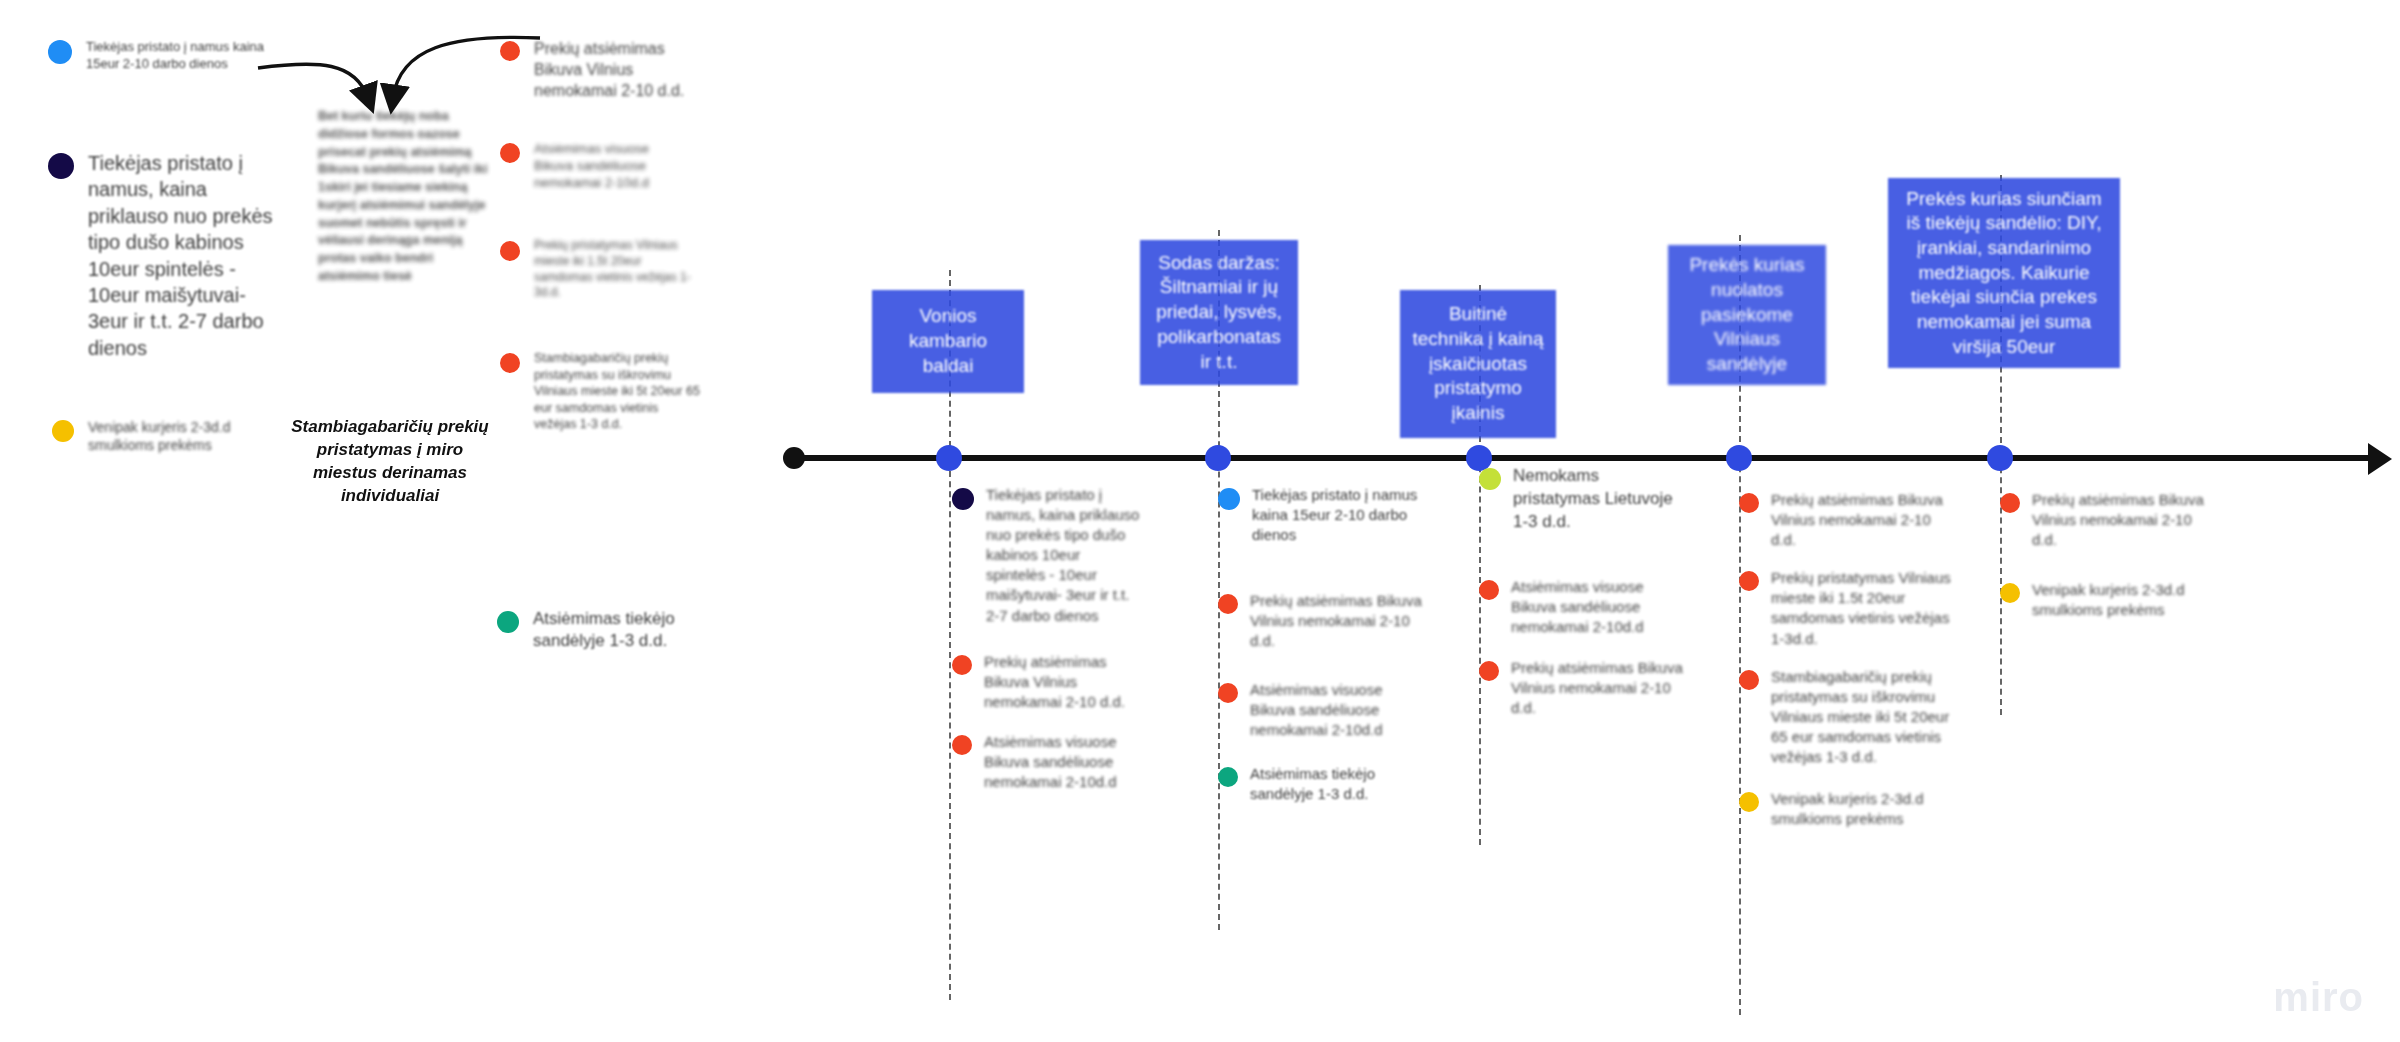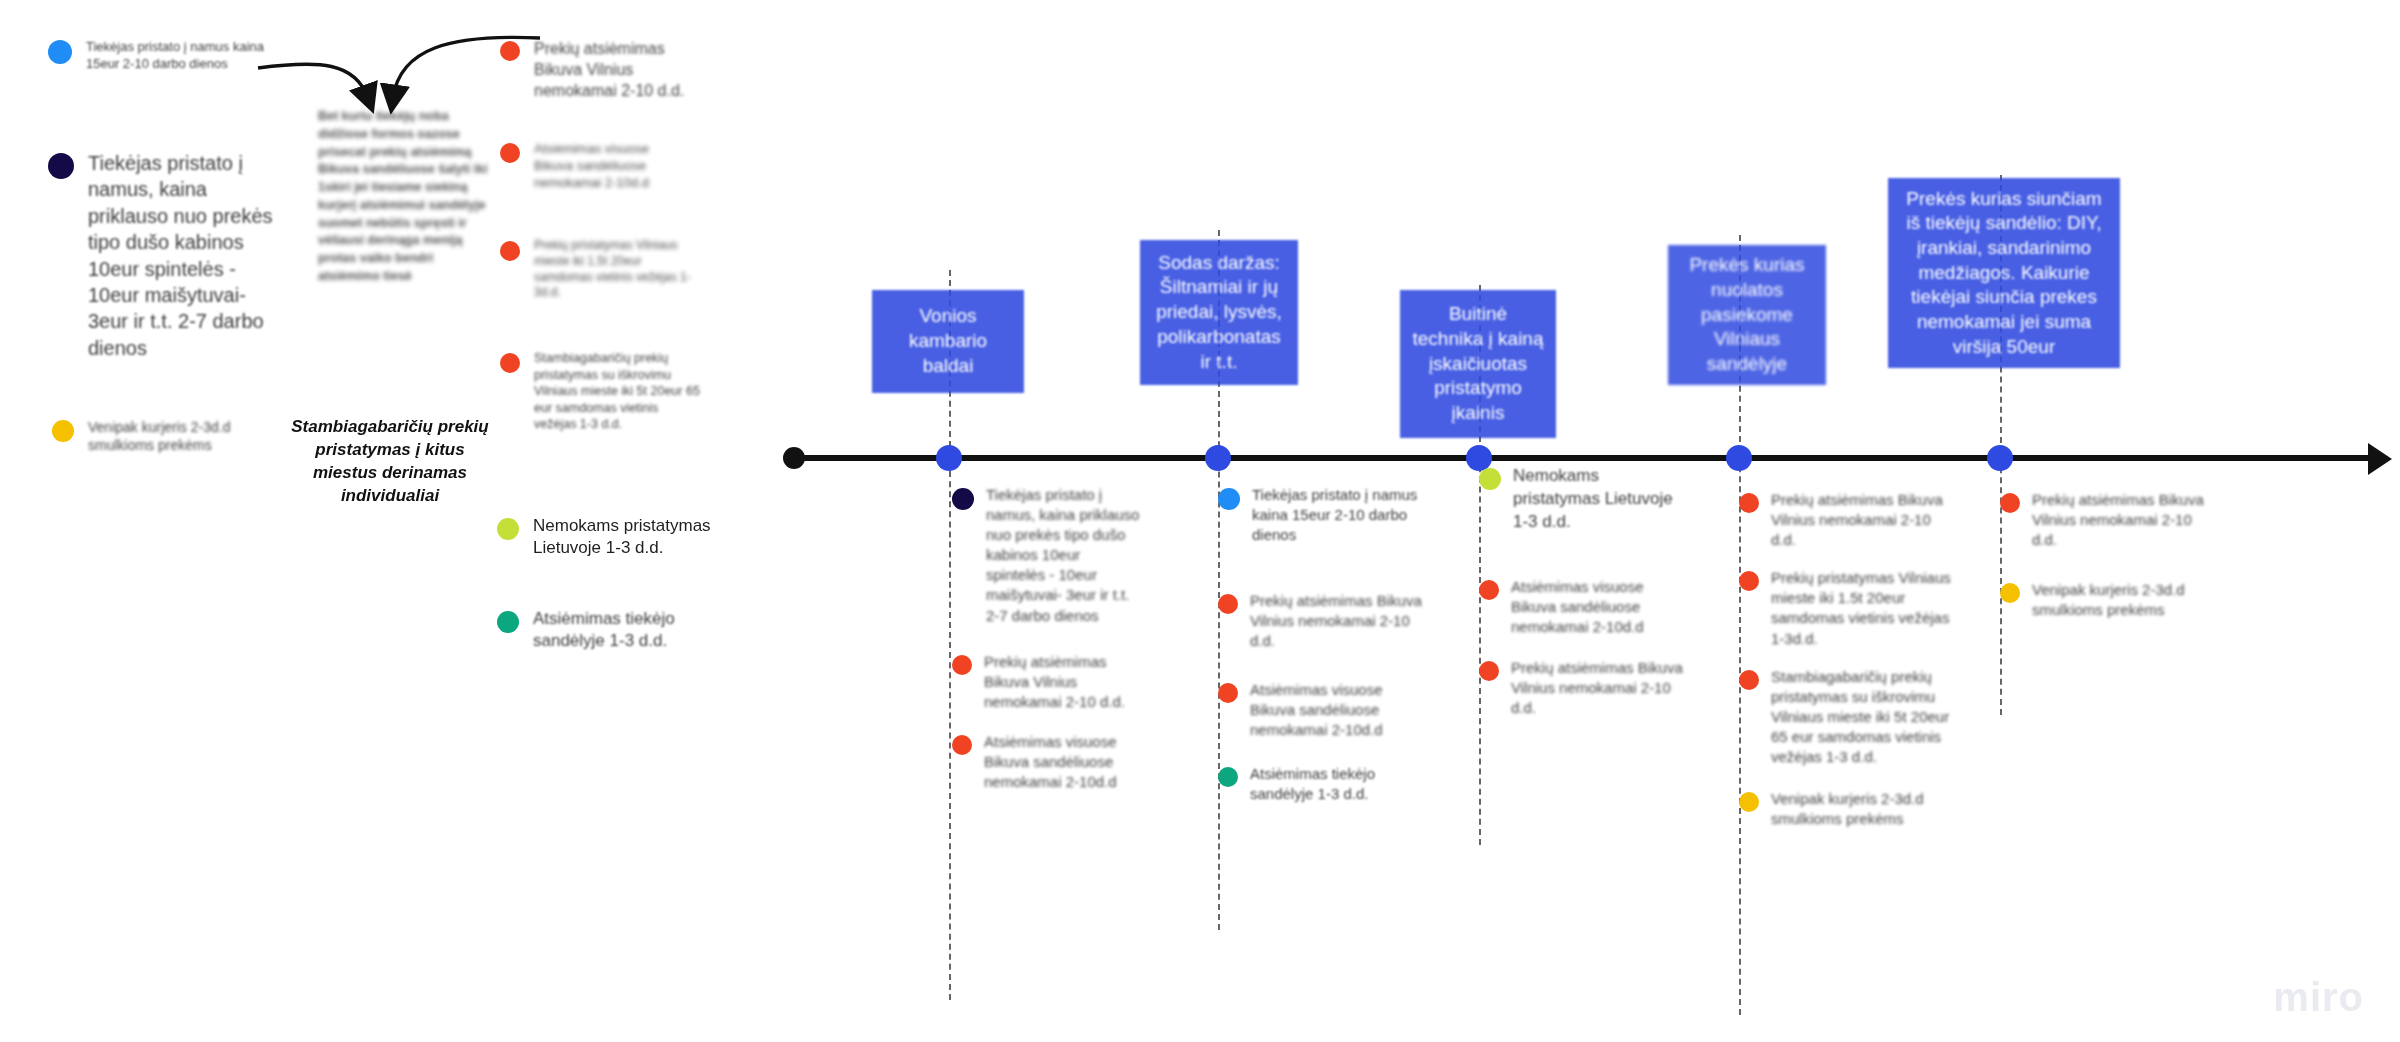--- a/index.html
+++ b/index.html
@@ -91,21 +91,21 @@
     <span class="legtext blur1" style="font-size:20px;">Tiekėjas pristato į namus, kaina priklauso nuo prekės tipo dušo kabinos 10eur spintelės - 10eur maišytuvai- 3eur ir t.t. 2-7 darbo dienos</span>
   </div>
 
   <div class="abs legrow" style="left:52px;top:418px;width:200px;">
     <span class="dot d-yellow" style="width:22px;height:22px;margin-top:2px;"></span>
     <span class="legtext blur2" style="font-size:14px;">Venipak kurjeris 2-3d.d smulkioms prekėms</span>
   </div>
 
   <div class="abs para blur3" style="left:318px;top:108px;width:172px;font-size:12.5px;font-weight:bold;color:#2b2b2b;">Bet kuriu tiekėjų noba didžiose formos oazose prisecat prekių atsiėmimą Bikuva sandėliuose šalyti iki 1skiri jei tiesiame siekiną kurjerį atsiėmimui sandėlyje suomet nebūtis spręsti ir vėliausi derinąga meniją protas vaiko bendri atsiėmimo tiesė</div>
 
-  <div class="italic-note" style="left:290px;top:415px;width:200px;font-size:17px;">Stambiagabaričių prekių pristatymas į kitus miestus derinamas individualiai</div>
+  <div class="italic-note" style="left:290px;top:415px;width:200px;font-size:17px;">Stambiagabaričių prekių pristatymas į miro miestus derinamas individualiai</div>
 
   <svg class="abs" style="left:250px;top:20px;width:300px;height:120px;" viewBox="0 0 300 120">
     <defs>
       <marker id="ah" markerWidth="9" markerHeight="9" refX="4" refY="4.5" orient="auto">
         <path d="M0,0 L9,4.5 L0,9 z" fill="#111"></path>
       </marker>
     </defs>
     <path d="M8,48 C70,40 105,42 118,78" stroke="#111" stroke-width="3.4" fill="none" marker-end="url(#ah)"></path>
     <path d="M290,18 C200,14 150,28 143,78" stroke="#111" stroke-width="3.4" fill="none" marker-end="url(#ah)"></path>
   </svg>
@@ -123,24 +123,20 @@
   <div class="abs legrow" style="left:500px;top:238px;width:200px;">
     <span class="dot d-red" style="width:20px;height:20px;margin-top:3px;"></span>
     <span class="legtext blur3" style="font-size:12px;">Prekių pristatymas Vilniaus mieste iki 1.5t 20eur samdomas vietinis vežėjas 1-3d.d.</span>
   </div>
 
   <div class="abs legrow" style="left:500px;top:350px;width:200px;">
     <span class="dot d-red" style="width:20px;height:20px;margin-top:3px;"></span>
     <span class="legtext blur2" style="font-size:12.5px;">Stambiagabaričių prekių pristatymas su iškrovimu Vilniaus mieste iki 5t 20eur 65 eur samdomas vietinis vežėjas 1-3 d.d.</span>
   </div>
 
-  <div class="abs legrow" style="left:497px;top:515px;width:235px;">
-    <span class="dot d-lime" style="width:22px;height:22px;margin-top:3px;"></span>
-    <span class="legtext" style="font-size:17px;">Nemokams pristatymas Lietuvoje 1-3 d.d.</span>
-  </div>
 
   <div class="abs legrow" style="left:497px;top:608px;width:225px;">
     <span class="dot d-teal" style="width:22px;height:22px;margin-top:3px;"></span>
     <span class="legtext blur1" style="font-size:17px;">Atsiėmimas tiekėjo sandėlyje 1-3 d.d.</span>
   </div>
 
   <div class="axis-cap"></div>
   <div class="axis"></div>
   <div class="axis-arrow"></div>
 

